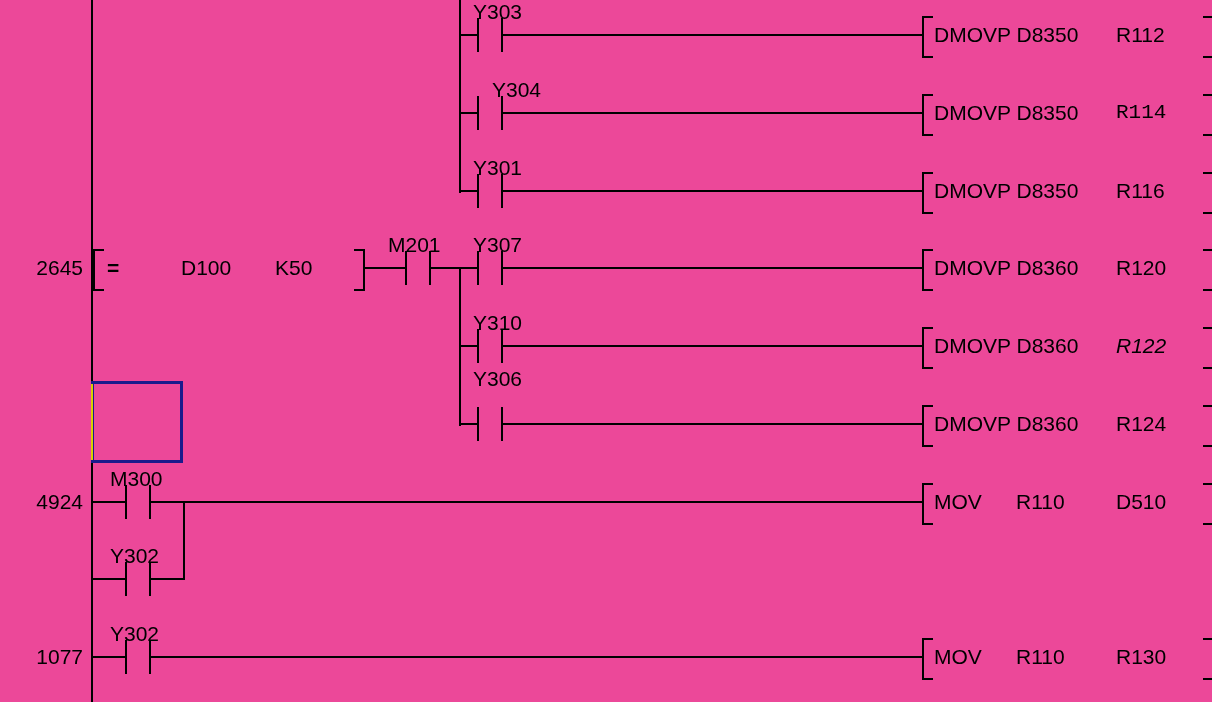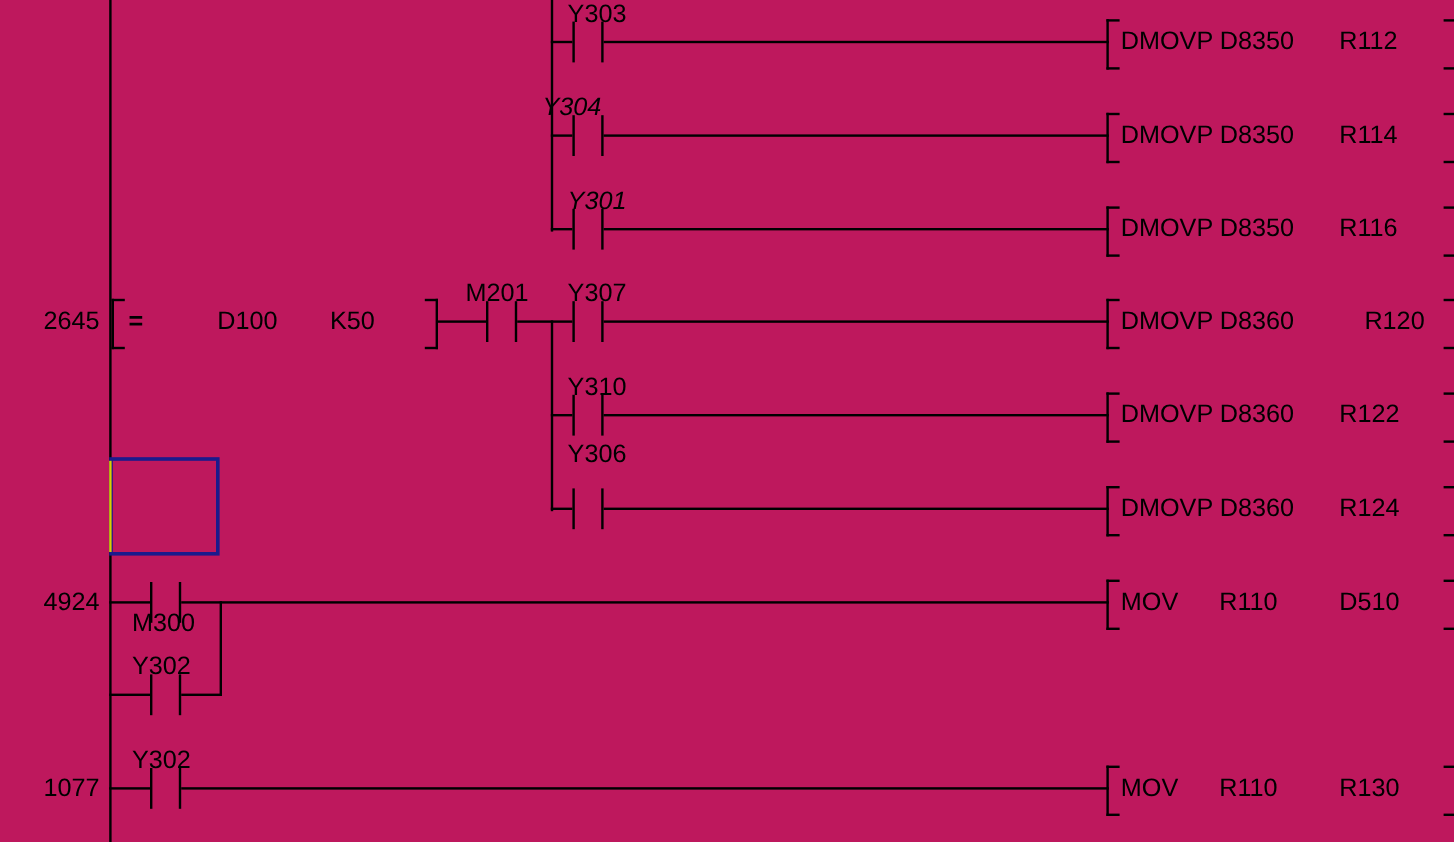--- a/index.html
+++ b/index.html
@@ -5,21 +5,21 @@
 <style>
   html,body{margin:0;padding:0;background:#ffffff;}
   body{
     font-family:"Liberation Sans", sans-serif;
     -webkit-font-smoothing:antialiased;
   }
   #canvas{
     position:relative;
     width:1212px;
     height:702px;
-    background:#be185d;
+    background:#ec4899;
     overflow:hidden;
   }
   
   .rail{
     position:absolute;
     background:#000000;
     width:2px;
   }
   .hline{
     position:absolute;
@@ -159,35 +159,35 @@
     <div class="bar r"></div>
   </div>
   <div class="hline" style="left:503px; top:34px; width:421px;"></div>
   <div class="instr" style="left:922px; top:16px; width:290px;">
     <div class="brk open"></div>
     <div class="brk close cut" style="right:0px;border-right:none;"></div>
     <span class="op" style="left:12px;">DMOVP D8350</span>
     <span class="op" style="left:194px;">R112</span>
   </div>
 
-  <div class="clabel" style="left:452px; top:79px;font-style:italic;">Y304</div>
+  <div class="clabel" style="left:492px; top:79px;">Y304</div>
   <div class="hline" style="left:459px; top:112px; width:18px;"></div>
   <div class="contact" style="left:477px; top:96px;">
     <div class="bar l"></div>
     <div class="bar r"></div>
   </div>
   <div class="hline" style="left:503px; top:112px; width:421px;"></div>
   <div class="instr" style="left:922px; top:94px; width:290px;">
     <div class="brk open"></div>
     <div class="brk close cut" style="right:0px;border-right:none;"></div>
     <span class="op" style="left:12px;">DMOVP D8350</span>
-    <span class="op" style="left:194px;">R114</span>
-  </div>
-
-  <div class="clabel" style="left:473px; top:157px;font-style:italic;">Y301</div>
+    <span class="op" style="left:194px;font-family:Liberation Mono, monospace;">R114</span>
+  </div>
+
+  <div class="clabel" style="left:473px; top:157px;">Y301</div>
   <div class="hline" style="left:459px; top:190px; width:18px;"></div>
   <div class="contact" style="left:477px; top:174px;">
     <div class="bar l"></div>
     <div class="bar r"></div>
   </div>
   <div class="hline" style="left:503px; top:190px; width:421px;"></div>
   <div class="instr" style="left:922px; top:172px; width:290px;">
     <div class="brk open"></div>
     <div class="brk close cut" style="right:0px;border-right:none;"></div>
     <span class="op" style="left:12px;">DMOVP D8350</span>
@@ -218,35 +218,35 @@
   <div class="clabel" style="left:473px; top:234px;">Y307</div>
   <div class="contact" style="left:477px; top:251px;">
     <div class="bar l"></div>
     <div class="bar r"></div>
   </div>
   <div class="hline" style="left:503px; top:267px; width:421px;"></div>
   <div class="instr" style="left:922px; top:249px; width:290px;">
     <div class="brk open"></div>
     <div class="brk close cut" style="right:0px;border-right:none;"></div>
     <span class="op" style="left:12px;">DMOVP D8360</span>
-    <span class="op" style="left:194px;margin-left:21px;">R120</span>
+    <span class="op" style="left:194px;">R120</span>
   </div>
 
   <div class="clabel" style="left:473px; top:312px;">Y310</div>
   <div class="hline" style="left:459px; top:345px; width:18px;"></div>
   <div class="contact" style="left:477px; top:329px;">
     <div class="bar l"></div>
     <div class="bar r"></div>
   </div>
   <div class="hline" style="left:503px; top:345px; width:421px;"></div>
   <div class="instr" style="left:922px; top:327px; width:290px;">
     <div class="brk open"></div>
     <div class="brk close cut" style="right:0px;border-right:none;"></div>
     <span class="op" style="left:12px;">DMOVP D8360</span>
-    <span class="op" style="left:194px;">R122</span>
+    <span class="op" style="left:194px;font-style:italic;">R122</span>
   </div>
 
   <div class="clabel" style="left:473px; top:368px;">Y306</div>
   <div class="hline" style="left:459px; top:423px; width:18px;"></div>
   <div class="contact" style="left:477px; top:407px;">
     <div class="bar l"></div>
     <div class="bar r"></div>
   </div>
   <div class="hline" style="left:503px; top:423px; width:421px;"></div>
   <div class="instr" style="left:922px; top:405px; width:290px;">
@@ -255,21 +255,21 @@
     <span class="op" style="left:12px;">DMOVP D8360</span>
     <span class="op" style="left:194px;">R124</span>
   </div>
 
   <div class="cursor" style="left:91px; top:381px; width:92px; height:82px;">
     <div class="edge"></div>
   </div>
 
   <div class="stepnum" style="left:20px; top:491px; width:63px;">4924</div>
 
-  <div class="clabel" style="left:110px; top:468px;margin-top:41px;">M300</div>
+  <div class="clabel" style="left:110px; top:468px;">M300</div>
   <div class="hline" style="left:91px; top:501px; width:34px;"></div>
   <div class="contact" style="left:125px; top:485px;">
     <div class="bar l"></div>
     <div class="bar r"></div>
   </div>
   <div class="hline" style="left:151px; top:501px; width:773px;"></div>
 
   <div class="clabel" style="left:110px; top:545px;">Y302</div>
   <div class="hline" style="left:91px; top:578px; width:34px;"></div>
   <div class="contact" style="left:125px; top:562px;">

